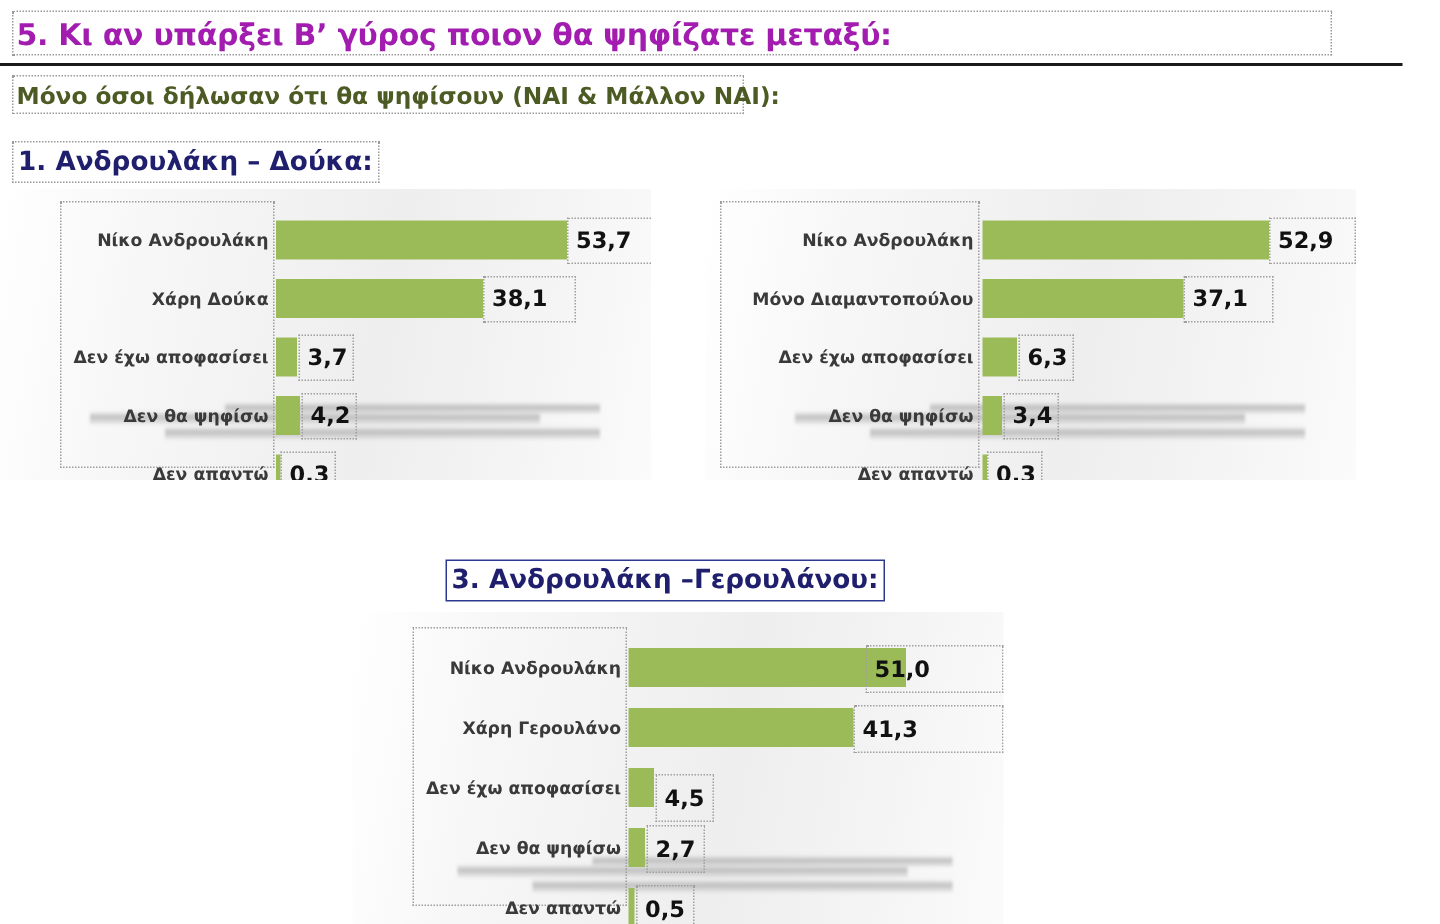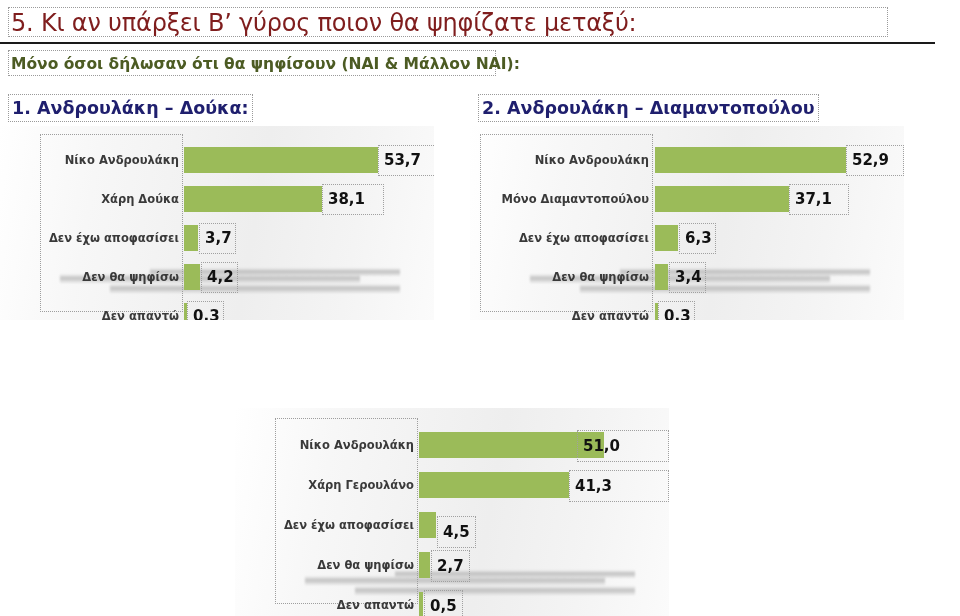--- a/index.html
+++ b/index.html
@@ -15,23 +15,23 @@
     font-family: "DejaVu Sans", "Liberation Sans", sans-serif;
   }
 
   
   #slide-title {
     position: absolute;
     left: 8px;
     top: 7px;
     width: 880px;
     height: 30px;
-    color: #7f1d1d;
-    font-size: 24px;
-    font-weight: normal;
+    color: #a21caf;
+    font-size: 20px;
+    font-weight: bold;
     letter-spacing: -0.2px;
     line-height: 30px;
     white-space: nowrap;
     border: 1px dotted #9a9a9a;
     box-sizing: border-box;
     padding-left: 2px;
   }
   #title-rule {
     position: absolute;
     left: 0px;
@@ -174,21 +174,20 @@
     <div>
       <div class="cat-label" style="left:40px; top:183px; width:139px;">Δεν απαντώ</div>
       <div class="bar" style="left:184px; top:177px; width:3px;"></div>
       <div class="value-box" style="left:187px; top:175px; width:37px; height:31px;">0,3</div>
     </div>
   </div>
 </div>
 
 <div class="chart-block" style="left:470px; top:90px; width:440px; height:230px;">
 
-  <div class="chart-heading heading-dotted" style="left:8px; top:4px;">2. Ανδρουλάκη – Διαμαντοπούλου</div>
 
   <div class="plot-area" style="left:0px; top:36px; width:434px; height:194px;">
 
     <div class="ribbon" style="left:0; top:0; width:434px; height:194px;">
       <i style="left:60px;  top:148px; width:300px; height:9px;"></i>
       <i style="left:110px; top:158px; width:290px; height:9px;"></i>
       <i style="left:150px; top:142px; width:250px; height:8px;"></i>
     </div>
 
     <div class="cat-axis" style="left:10px; top:8px; width:173px; height:178px;"></div>
@@ -220,20 +219,21 @@
     <div>
       <div class="cat-label" style="left:10px; top:183px; width:169px;">Δεν απαντώ</div>
       <div class="bar" style="left:185px; top:177px; width:3px;"></div>
       <div class="value-box" style="left:188px; top:175px; width:37px; height:31px;">0,3</div>
     </div>
   </div>
 </div>
 
 <div class="chart-block" style="left:235px; top:370px; width:440px; height:246px;">
 
+  <div class="chart-heading heading-solid" style="left:62px; top:3px;">3. Ανδρουλάκη –Γερουλάνου:</div>
 
   <div class="plot-area" style="left:0px; top:38px; width:434px; height:208px;">
 
     <div class="ribbon" style="left:0; top:0; width:434px; height:208px;">
       <i style="left:70px;  top:168px; width:300px; height:9px;"></i>
       <i style="left:120px; top:178px; width:280px; height:9px;"></i>
       <i style="left:160px; top:162px; width:240px; height:8px;"></i>
     </div>
 
     <div class="cat-axis" style="left:40px; top:10px; width:143px; height:186px;"></div>

